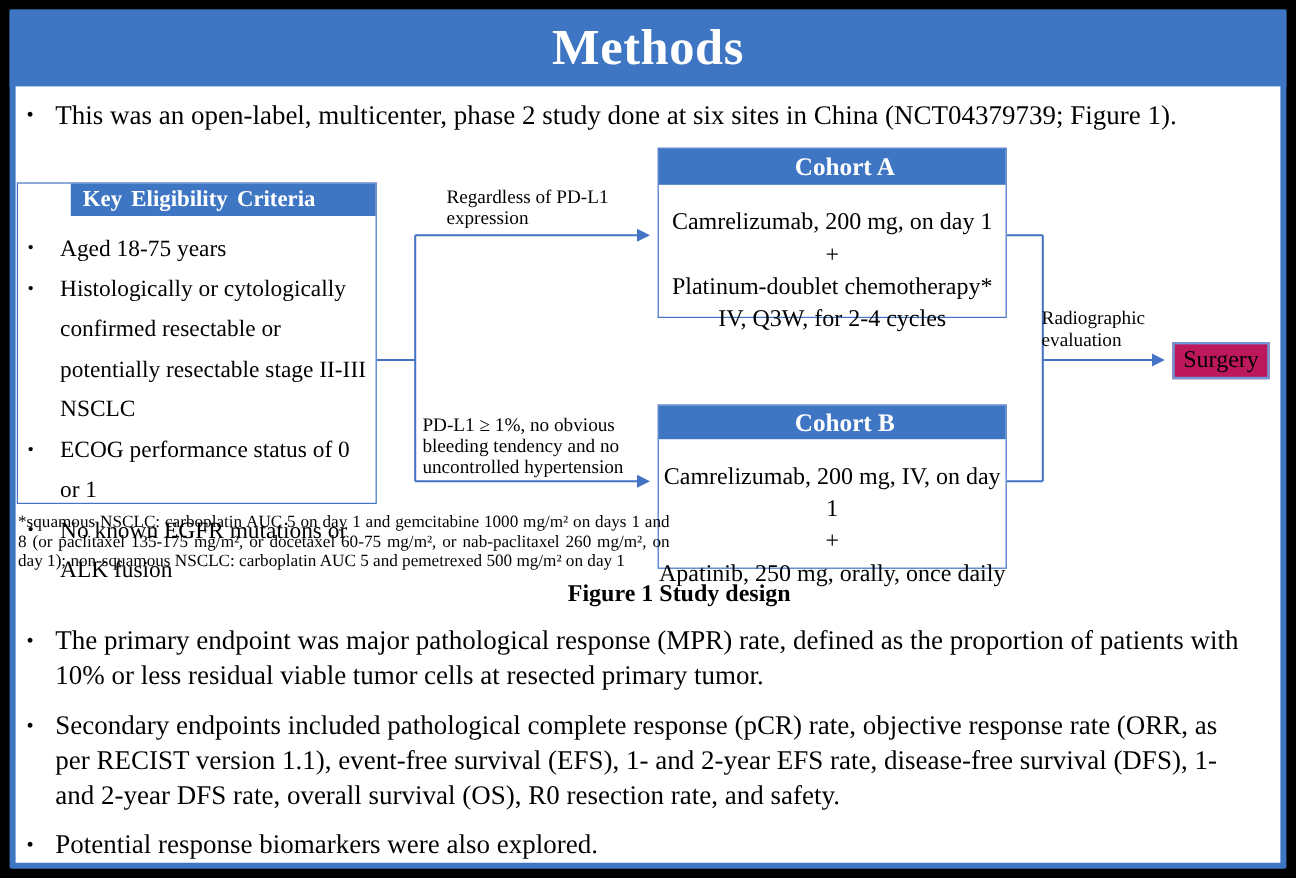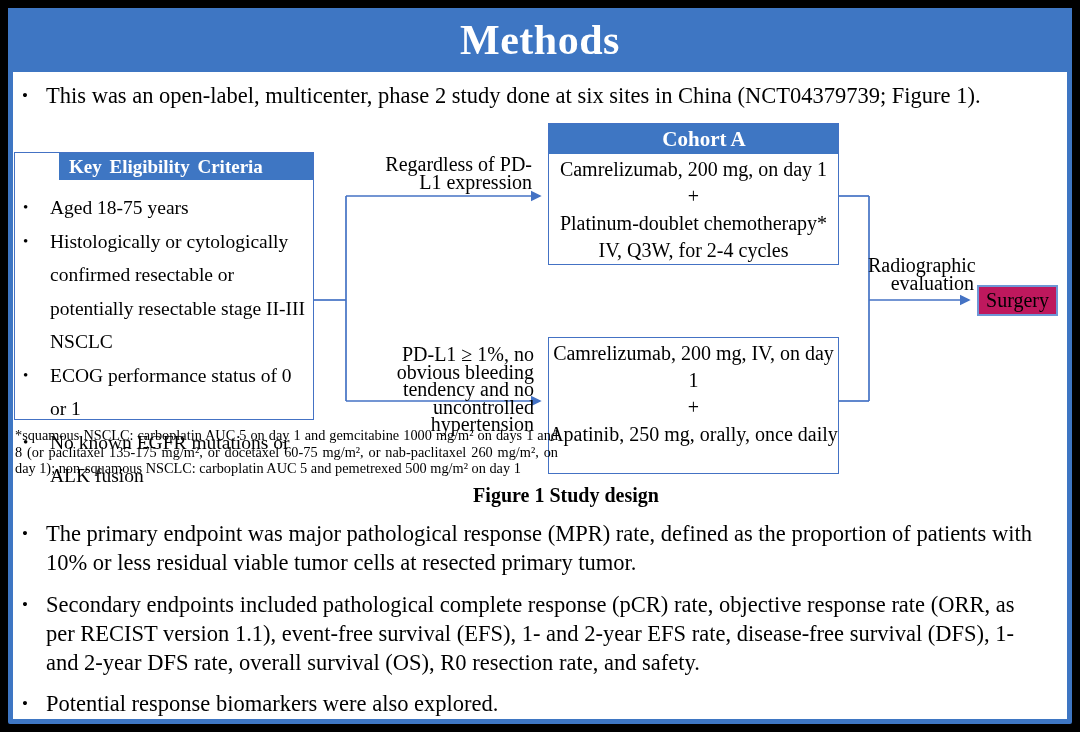--- a/index.html
+++ b/index.html
@@ -26,33 +26,33 @@
 
   .elig { left:14px; top:152px; width:300px; height:268px; }
   .elig .box-header { height:27px; font-size:19px; display:flex; align-items:center; padding-left:10px; word-spacing:3px;margin-left:44px; }
   .elig .box-body { padding:11px 4px 0 8px; }
   .elig-item { display:flex; font-size:19.5px; line-height:33.5px; color:#000; }
   .elig-item .marker { width:27px; flex:none; font-size:15px; line-height:33.5px; }
   .elig-item .btext { flex:1; }
 
   .cohort { left:548px; width:291px; }
   .cohort .box-header { display:flex; align-items:center; justify-content:center; font-size:21px;padding-left:21px; }
-  .cohort .box-body { text-align:center; font-size:20px; line-height:27px; color:#000; padding-top:2px; }
+  .cohort .box-body { text-align:center; font-size:20px; line-height:27px; color:#000; padding-top:18px; }
   .cohort-a { top:123px; height:142px; }
   .cohort-a .box-header { height:30px; }
   .cohort-b { top:337px; height:137px; }
   .cohort-b .box-header { height:28px; }
 
   .surgery {
     position:absolute; left:977px; top:285px; width:81px; height:31px;
     background:#be185d; border:2px solid #6e97d6; box-sizing:border-box;
     display:flex; align-items:center; justify-content:center; font-size:20px; color:#000;
   }
 
-  .small-label { position:absolute; font-size:20px; line-height:17.5px; text-align:right; color:#000; }
+  .small-label { position:absolute; font-size:16px; line-height:17.5px; text-align:left; color:#000; }
   .label-a   { left:372px; top:156px; width:160px; }
   .label-b   { left:352px; top:346px; width:182px; }
   .label-eval{ left:868px; top:257px; width:106px; }
 
   .footnote {
     position:absolute; left:15px; top:427px; width:543px;
     font-size:14.3px; line-height:16.6px; text-align:justify; color:#000;
   }
   .caption {
     position:absolute; left:0; top:484px; width:1080px; text-align:center;
@@ -122,20 +122,21 @@
     <div class="box-header">Cohort A</div>
     <div class="box-body">
       <div>Camrelizumab, 200 mg, on day 1</div>
       <div>+</div>
       <div>Platinum-doublet chemotherapy*</div>
       <div>IV, Q3W, for 2-4 cycles</div>
     </div>
   </div>
 
   <div class="box cohort cohort-b">
+    <div class="box-header">Cohort B</div>
     <div class="box-body">
       <div>Camrelizumab, 200 mg, IV, on day 1</div>
       <div>+</div>
       <div>Apatinib, 250 mg, orally, once daily</div>
     </div>
   </div>
 
   <div class="small-label label-eval">Radiographic evaluation</div>
   <div class="surgery">Surgery</div>
 

